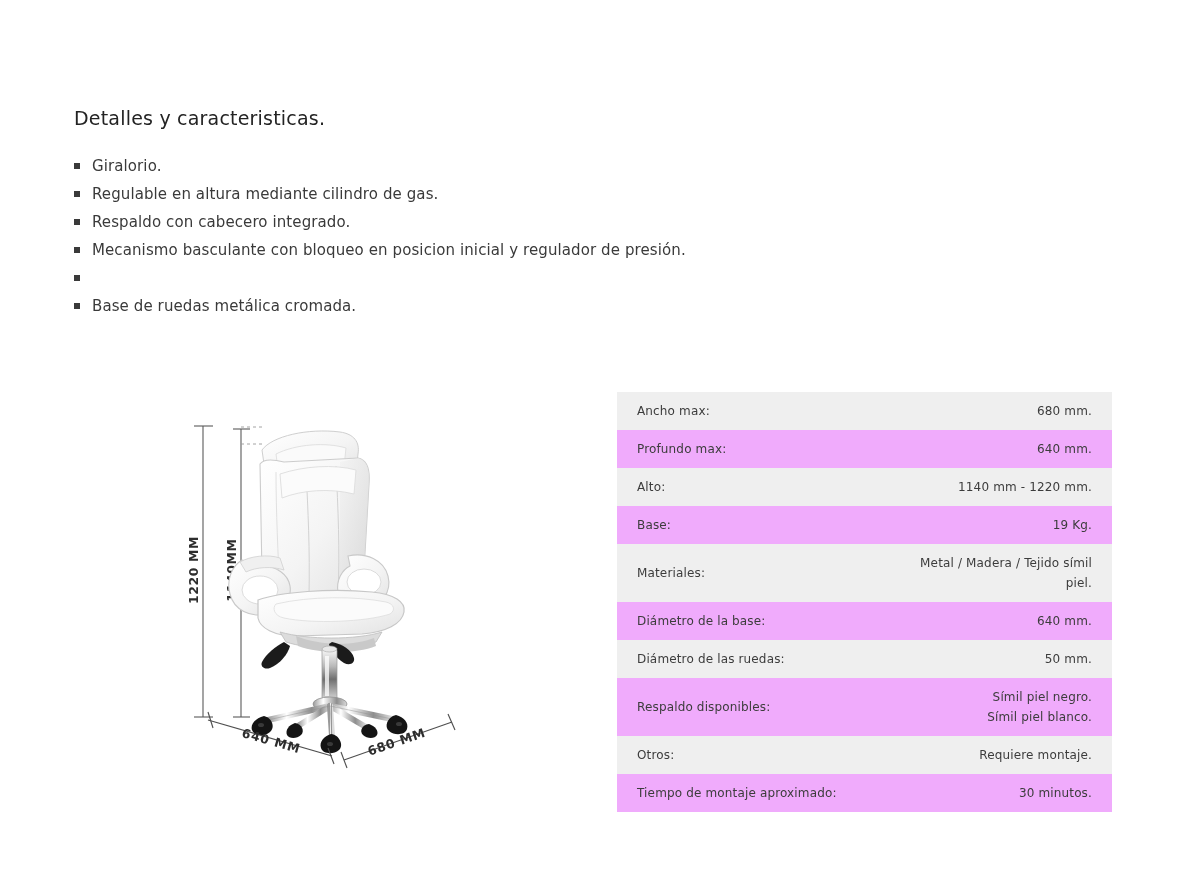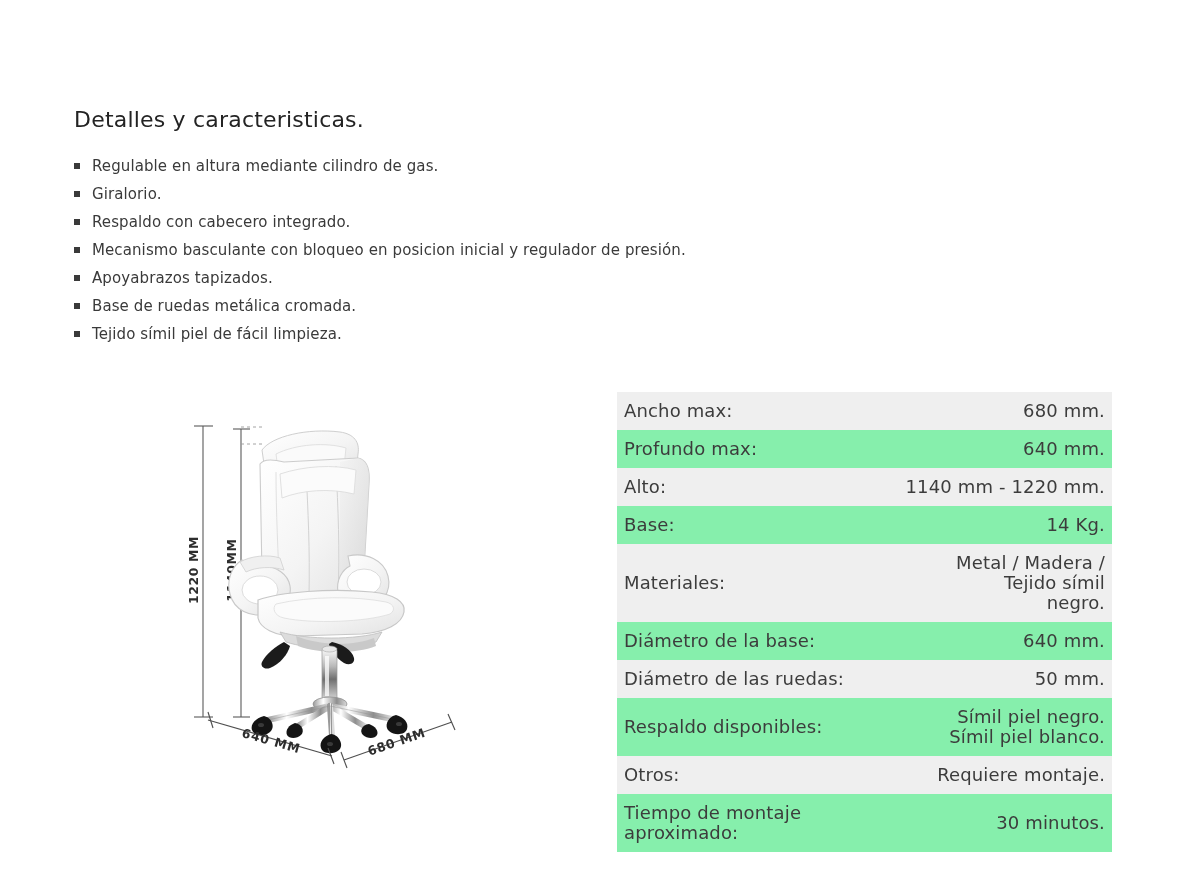--- a/index.html
+++ b/index.html
@@ -14,21 +14,21 @@
     font-family: "DejaVu Sans", "Liberation Sans", sans-serif;
     color: #2b2b2b;
     overflow: hidden;
   }
 
   
   .page-heading {
     position: absolute;
     left: 74px;
     top: 107px;
-    font-size: 22px;
+    font-size: 19px;
     font-weight: 400;
     letter-spacing: 0.2px;
     color: #232323;
     white-space: nowrap;
   }
 
   
   .feature-list {
     position: absolute;
     left: 74px;
@@ -70,66 +70,61 @@
   .spec-table {
     position: absolute;
     left: 617px;
     top: 392px;
     width: 495px;
     border-collapse: collapse;
     table-layout: fixed;
   }
   .spec-row { }
   .spec-row.shaded { background: #efefef; }
-  .spec-row.plain  { background: #86efac; }
+  .spec-row.plain  { background: #f0abfc; }
   .spec-label, .spec-value {
-    font-size: 18px;
+    font-size: 12px;
     color: #3c3c3c;
-    padding: 9px 7px;
+    padding: 9px 20px;
     vertical-align: middle;
     letter-spacing: 0.15px;
     line-height: 20px;
   }
   .spec-label { text-align: left; width: 56%; }
   .spec-value { text-align: right; width: 44%; }
   .spec-value .vline { display: block; }
 </style>
 </head>
 <body>
 
 <div class="page-heading">Detalles y caracteristicas.</div>
 
 <div class="feature-list">
   <div class="feature-item">
     <span class="bullet-square"></span>
+    <span class="feature-text">Giralorio.</span>
+  </div>
+  <div class="feature-item">
+    <span class="bullet-square"></span>
     <span class="feature-text">Regulable en altura mediante cilindro de gas.</span>
   </div>
   <div class="feature-item">
     <span class="bullet-square"></span>
-    <span class="feature-text">Giralorio.</span>
-  </div>
-  <div class="feature-item">
-    <span class="bullet-square"></span>
     <span class="feature-text">Respaldo con cabecero integrado.</span>
   </div>
   <div class="feature-item">
     <span class="bullet-square"></span>
     <span class="feature-text">Mecanismo basculante con bloqueo en posicion inicial y regulador de presión.</span>
   </div>
   <div class="feature-item">
     <span class="bullet-square"></span>
-    <span class="feature-text">Apoyabrazos tapizados.</span>
   </div>
   <div class="feature-item">
     <span class="bullet-square"></span>
     <span class="feature-text">Base de ruedas metálica cromada.</span>
-  </div>
-  <div class="feature-item">
-    <span class="bullet-square"></span>
-    <span class="feature-text">Tejido símil piel de fácil limpieza.</span>
   </div>
 </div>
 
 <div class="diagram">
   <svg width="300" height="380" viewBox="0 0 300 380" xmlns="http://www.w3.org/2000/svg">
     <defs>
       <linearGradient id="uph" x1="0" y1="0" x2="1" y2="1">
         <stop offset="0%" stop-color="#ffffff"></stop>
         <stop offset="55%" stop-color="#f4f4f4"></stop>
         <stop offset="100%" stop-color="#e2e2e2"></stop>
@@ -282,28 +277,28 @@
     </tr>
     <tr class="spec-row shaded">
       <td class="spec-label">Alto:</td>
       <td class="spec-value">
         <span class="vline">1140 mm - 1220 mm.</span>
       </td>
     </tr>
     <tr class="spec-row plain">
       <td class="spec-label">Base:</td>
       <td class="spec-value">
-        <span class="vline">14 Kg.</span>
+        <span class="vline">19 Kg.</span>
       </td>
     </tr>
     <tr class="spec-row shaded">
       <td class="spec-label">Materiales:</td>
       <td class="spec-value">
         <span class="vline">Metal / Madera / Tejido símil</span>
-        <span class="vline">negro.</span>
+        <span class="vline">piel.</span>
       </td>
     </tr>
     <tr class="spec-row plain">
       <td class="spec-label">Diámetro de la base:</td>
       <td class="spec-value">
         <span class="vline">640 mm.</span>
       </td>
     </tr>
     <tr class="spec-row shaded">
       <td class="spec-label">Diámetro de las ruedas:</td>

